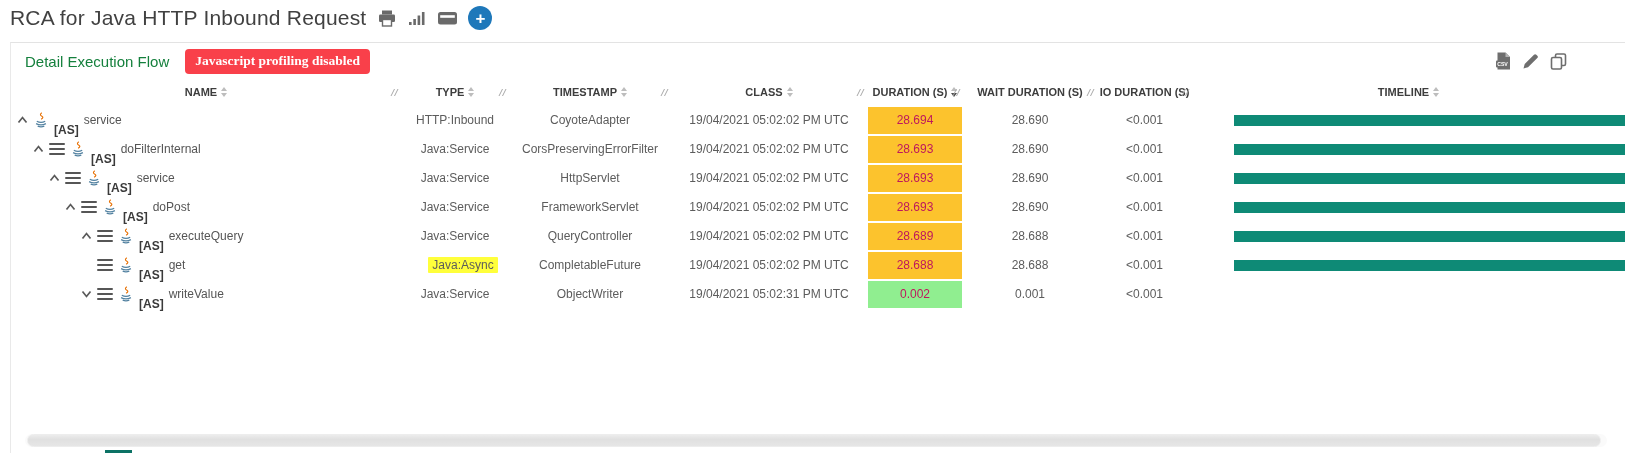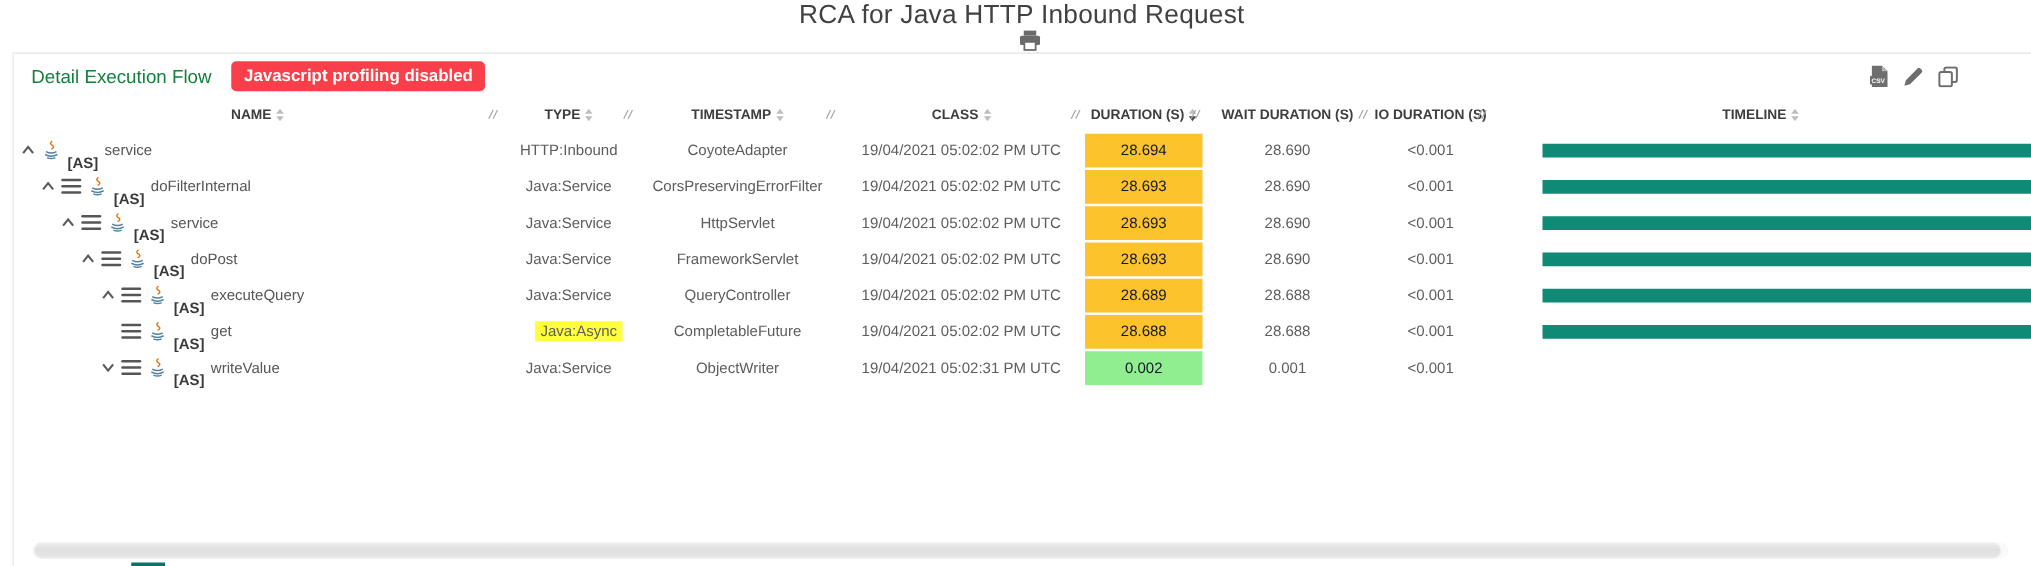--- a/index.html
+++ b/index.html
@@ -1,19 +1,19 @@
 <!DOCTYPE html>
 <html><head>
 <meta charset="utf-8">
 <style>
   html,body{margin:0;padding:0;background:#fff;font-family:"Liberation Sans",sans-serif;}
   .stage{position:relative;width:1625px;height:453px;background:#fff;overflow:hidden;}
 
   
-  .titlebar{display:flex;align-items:center;height:36px;padding-left:10px;flex-direction:column;}
+  .titlebar{display:flex;align-items:center;height:36px;padding-left:10px;}
   .page-title{font-size:21px;font-weight:400;color:#414141;margin:0;letter-spacing:.2px;}
   .ticon{display:inline-flex;align-items:center;justify-content:center;margin-left:12px;cursor:pointer;}
   .addbtn{display:inline-flex;align-items:center;justify-content:center;margin-left:10px;width:24px;height:24px;
           border-radius:50%;color:#fff;font-size:17px;font-weight:700;line-height:1;cursor:pointer;}
 
   
   .panel{position:absolute;left:10px;top:42px;right:0;bottom:0;border-top:1px solid #e3e3e3;border-left:1px solid #e9e9e9;background:#fff;}
   .panel-head{display:flex;align-items:center;height:36px;padding-left:14px;}
   .panel-title{font-size:15px;color:#15803d;}
   .badge{margin-left:16px;color:#fff;font-size:13.5px;font-weight:700;padding:4px 10px 5px;border-radius:4px;}
@@ -36,21 +36,21 @@
   .trow{height:29px;align-items:center;font-size:12px;color:#5c5c5c;}
   .cell{text-align:center;white-space:nowrap;}
   .namecell{display:flex;align-items:center;gap:5px;white-space:nowrap;}
   .chev{display:inline-flex;align-items:center;cursor:pointer;}
   .burger{display:inline-flex;flex-direction:column;gap:3px;cursor:pointer;}
   .burger i{display:block;width:16px;height:2px;background:#565656;border-radius:1px;}
   .jicon{display:inline-flex;align-items:center;}
   .nprefix{font-weight:700;color:#3a3a3a;margin-top:20px;}
   .nname{color:#555;}
   .typetag{padding:1px 4px;border-radius:1px;}
-  .durbox{height:27px;line-height:27px;margin:1px 1px;text-align:center;color:#0f172a;}
+  .durbox{height:27px;line-height:27px;margin:1px 1px;text-align:center;color:#be185d;}
   .tlcell{position:relative;height:29px;}
   .tlbar{position:absolute;left:42px;right:0;top:9px;height:11px;}
 
   
   .hscroll{position:absolute;left:14px;right:18px;bottom:6px;height:13px;border-radius:7px;background:#fafafa;}
   .thumb{height:13px;width:calc(100% - 8px);margin-left:2px;border-radius:7px;
          background:linear-gradient(#ececec,#e0e0e0 40%,#e6e6e6);border:1px solid #ededed;box-sizing:border-box;}
   .sliver{position:absolute;left:105px;bottom:0;width:27px;height:3px;}
 </style>
 </head>
@@ -80,21 +80,21 @@
           <rect x="1" y="2" width="19" height="12.5" rx="2.5" fill="#6a6a6a"></rect>
           <rect x="3.2" y="5.2" width="14.6" height="2.6" fill="#fff"></rect>
         </svg>
     </span>
     <span class="addbtn" style="background: rgb(30, 120, 186);">+</span>
   </div>
 
   <div class="panel">
     <div class="panel-head">
       <span class="panel-title">Detail Execution Flow</span>
-      <span class="badge" style="background: rgb(249, 64, 74);">Javascript profiling disabled</span>
+      <span class="badge" style="background: rgb(249, 64, 74); font-family: Liberation Serif, serif;">Javascript profiling disabled</span>
       <span class="spacer"></span>
       <span class="picon">
         <svg width="16" height="18" viewBox="0 0 16 18">
             <path d="M2.5 0.5 h8 l4.5 4.5 v12.5 h-12.5 z" fill="#6e6e6e"></path>
             <path d="M10.5 0.5 l4.5 4.5 h-4.5 z" fill="#b5b5b5"></path>
             <rect x="1" y="8.5" width="13" height="7" rx="1" fill="#6e6e6e"></rect>
             <text x="7.5" y="14" font-size="5.2" font-weight="bold" fill="#fff" text-anchor="middle" font-family="Liberation Sans, sans-serif">CSV</text>
           </svg>
       </span>
       <span class="picon">

